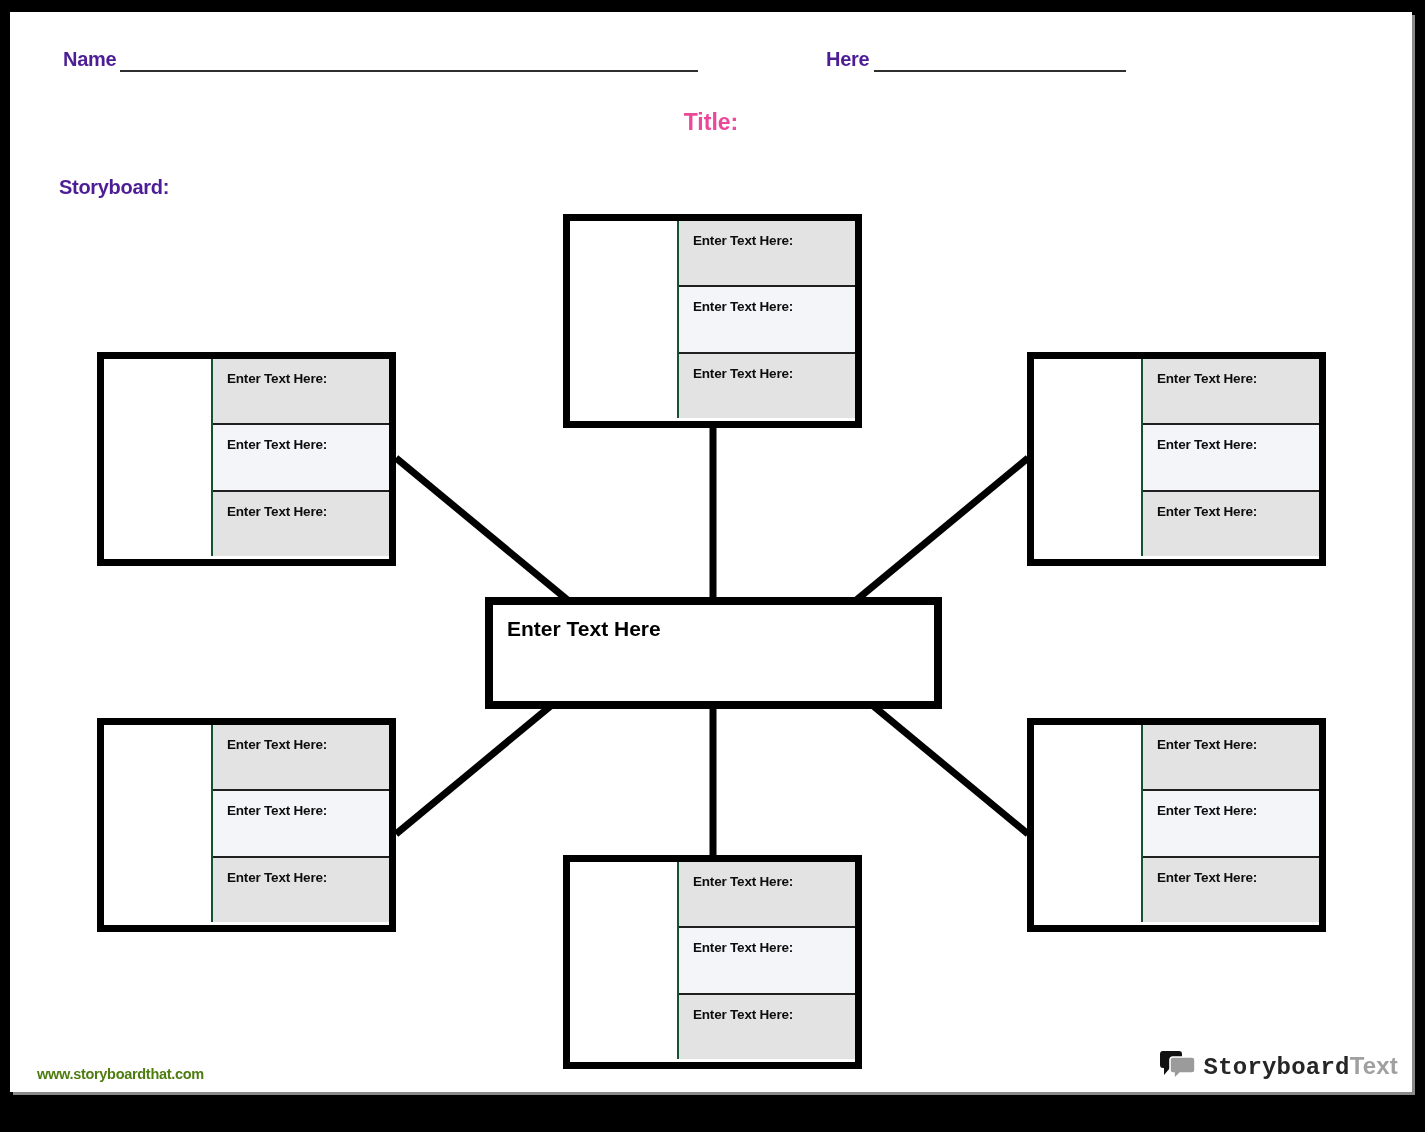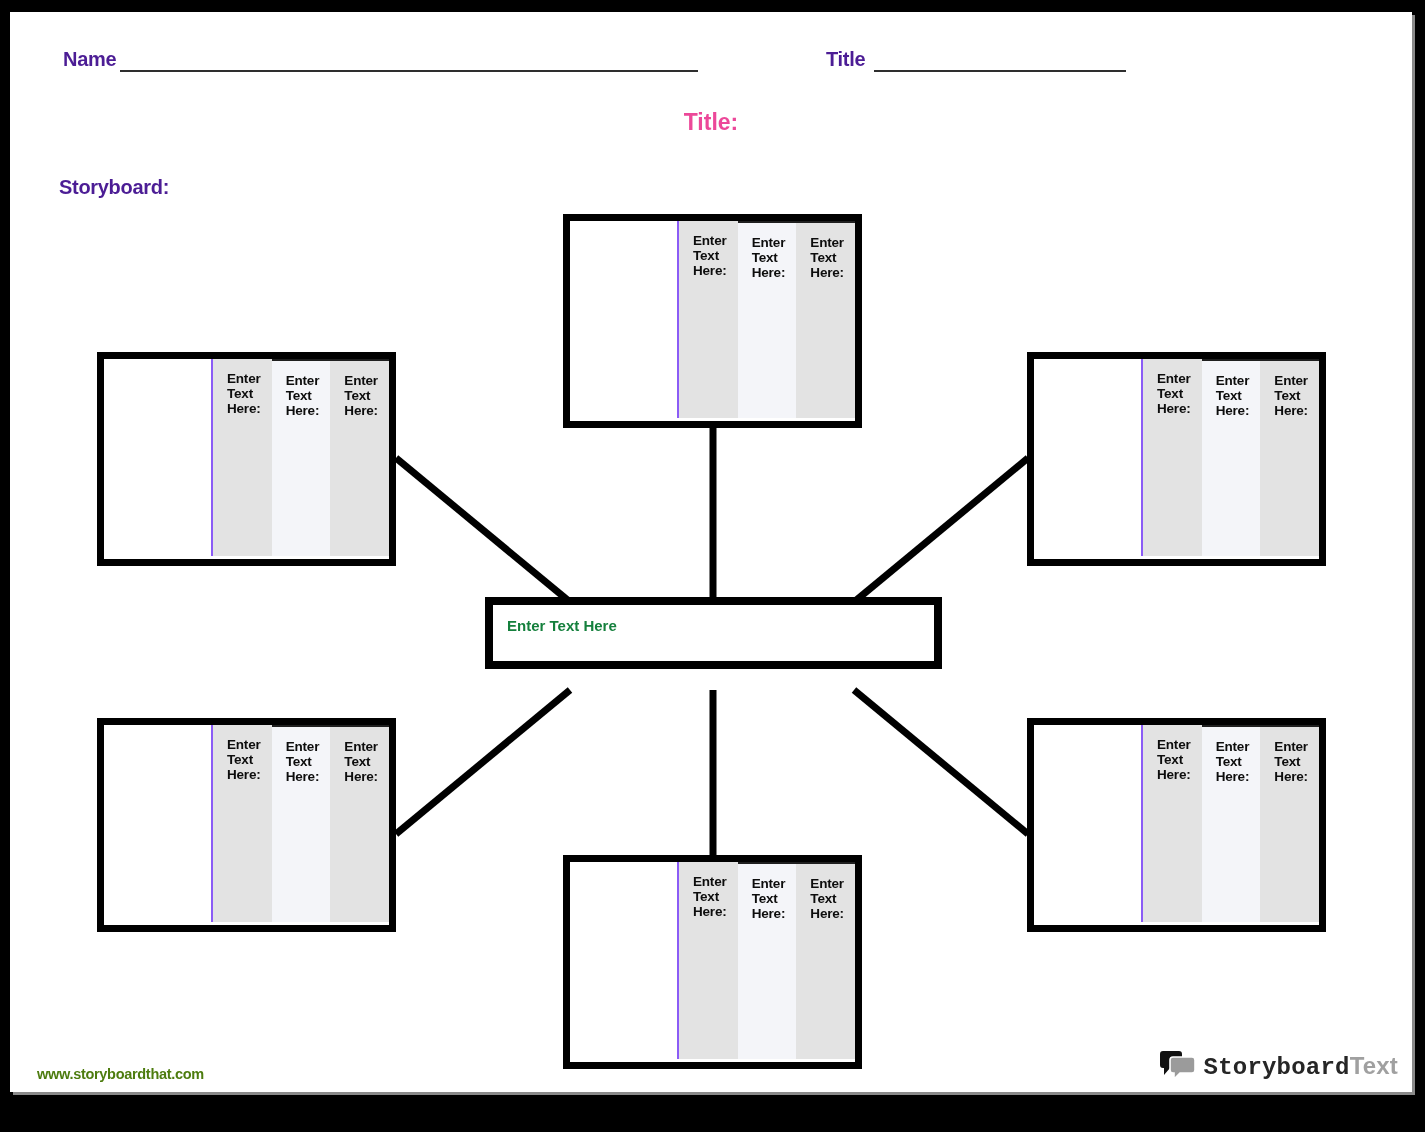--- a/index.html
+++ b/index.html
@@ -46,22 +46,22 @@
   .spoke{
     position:absolute; width:299px; height:214px;
     border:7px solid #000; background:#fff; z-index:2;
   }
   .img-pane{
     position:absolute; left:0; top:0; bottom:0; width:107px;
     background:#fff;
   }
   .cells{
     position:absolute; left:107px; right:0; top:0; bottom:3px;
-    display:flex; flex-direction:row;
-    border-left:2px solid #8b5cf6;
+    display:flex; flex-direction:column;
+    border-left:2px solid #14532d;
   }
   .cell{
     flex:1;
     padding:12px 6px 0 14px;
     font-weight:bold; font-size:13.5px; color:#0d0d0d;
     letter-spacing:-0.2px;
   }
   .cell + .cell{ border-top:2px solid #1f1f1f; }
   .cell.g{ background:#e3e3e3; }
   .cell.b{ background:#f4f5f9; }
@@ -70,24 +70,24 @@
   .pos-tc{ left:553px; top:202px; }
   .pos-tl{ left:87px;  top:340px; }
   .pos-tr{ left:1017px;top:340px; }
   .pos-bl{ left:87px;  top:706px; }
   .pos-br{ left:1017px;top:706px; }
   .pos-bc{ left:553px; top:843px; }
 
   
   .center-box{
     position:absolute; left:475px; top:585px;
-    width:457px; height:72px;
+    width:457px; height:112px;
     border:8px solid #000; background:#fff; z-index:2;
     padding:12px 0 0 14px;
-    font-weight:bold; font-size:15px; color:#15803d;
+    font-weight:bold; font-size:21px; color:#000000;
   }
 
   
   .footer-url{
     position:absolute; left:27px; bottom:10px;
     font-weight:bold; font-size:14.5px; color:#4d7c0f;
     letter-spacing:-0.3px;
   }
   .brand{
     position:absolute; right:14px; bottom:10px;
@@ -98,21 +98,21 @@
   .brand-text .light{ color:#a0a0a0; }
 </style>
 </head>
 <body>
 
 <div class="sheet">
 
   <span class="hdr-label name-label">Name</span>
   <div class="uline name-line"></div>
 
-  <span class="hdr-label date-label">Title</span>
+  <span class="hdr-label date-label">Here</span>
   <div class="uline date-line"></div>
 
   <div class="page-title">Title:</div>
 
   <span class="hdr-label directions-label">Storyboard:</span>
 
   <svg class="connectors" width="1402" height="1080" viewBox="0 0 1402 1080">
     <line x1="703" y1="412" x2="703" y2="592"></line>
     <line x1="703" y1="678" x2="703" y2="850"></line>
     <line x1="386" y1="446" x2="560" y2="590"></line>

